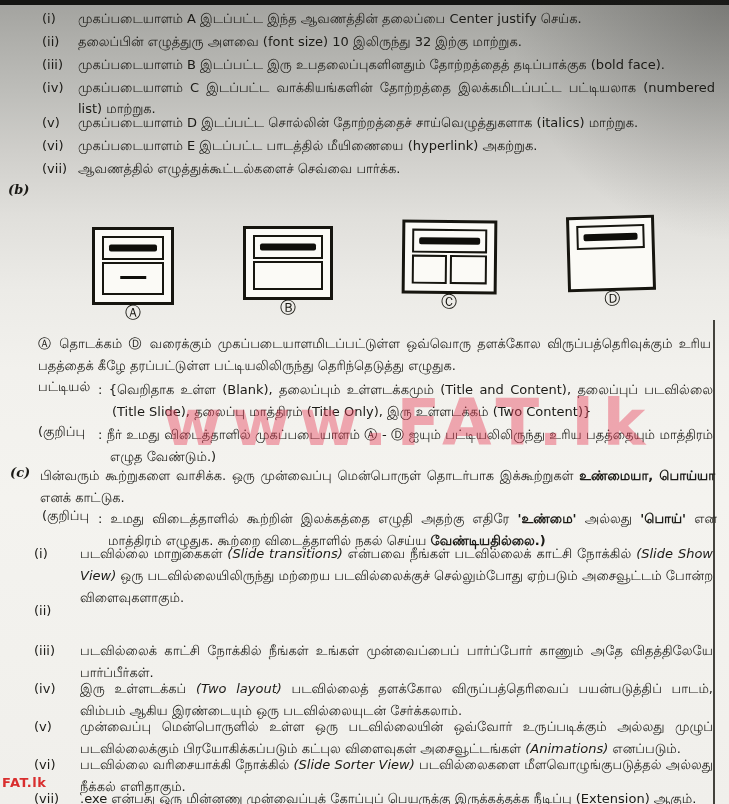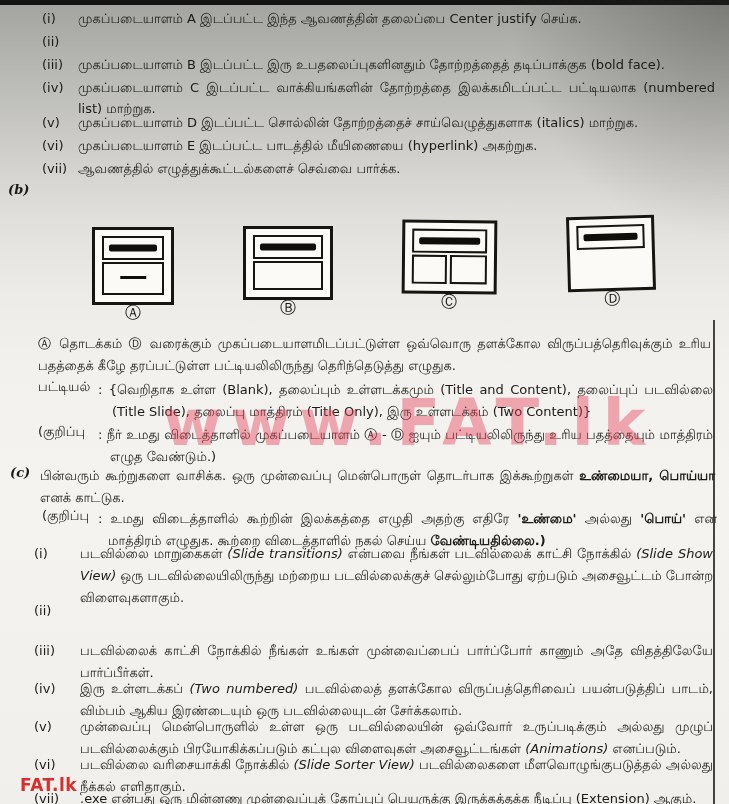--- a/index.html
+++ b/index.html
@@ -13,22 +13,22 @@
   .topbar{position:absolute;top:0;left:0;right:0;height:5px;background:#141412;}
   .corner-shade{position:absolute;top:0;right:0;width:230px;height:250px;pointer-events:none;
     background:radial-gradient(ellipse at top right,rgba(40,40,38,.34),rgba(40,40,38,0) 68%);}
   .edge-line{position:absolute;left:713px;top:320px;width:2px;height:484px;background:#26251f;opacity:.85;}
 
   .watermark{
     position:absolute;left:163px;top:386px;
     font-size:64px;font-weight:bold;letter-spacing:9px;
     color:rgba(230,60,85,.42);white-space:nowrap;z-index:5;pointer-events:none;
   }
-  .footer-brand{position:absolute;left:2px;top:775px;font-size:17px;font-weight:bold;
-    color:#d92e2e;letter-spacing:.5px;z-index:6;margin-left:18px;}
+  .footer-brand{position:absolute;left:2px;top:775px;font-size:13px;font-weight:bold;
+    color:#d92e2e;letter-spacing:.5px;z-index:6;}
 
   .row{position:absolute;left:78px;right:14px;line-height:21px;text-align:justify;}
   .row .num{position:absolute;left:-36px;width:32px;white-space:nowrap;}
   .row.c{left:80px;right:16px;line-height:22px;}
   .row.c .num{left:-46px;width:42px;}
 
   .marker{position:absolute;font-family:"DejaVu Serif",serif;font-style:italic;font-weight:bold;}
   .para{position:absolute;line-height:22px;text-align:justify;}
   .hang-label{position:absolute;font-weight:normal;white-space:nowrap;}
   .bold{font-weight:bold;}
@@ -47,21 +47,21 @@
     font-size:16px;color:#16150f;line-height:16px;}
 </style>
 </head>
 <body>
 
 <div class="page">
   <div class="topbar"></div>
   <div class="corner-shade"></div>
 
   <div class="row" style="top:8px"><span class="num">(i)</span><span class="txt">முகப்படையாளம் A இடப்பட்ட இந்த ஆவணத்தின் தலைப்பை Center justify செய்க.</span></div>
-  <div class="row" style="top:31px"><span class="num">(ii)</span></div>
+  <div class="row" style="top:31px"><span class="num">(ii)</span><span class="txt">தலைப்பின் எழுத்துரு அளவை (font size) 10 இலிருந்து 32 இற்கு மாற்றுக.</span></div>
   <div class="row" style="top:54px"><span class="num">(iii)</span><span class="txt">முகப்படையாளம் B இடப்பட்ட இரு உபதலைப்புகளினதும் தோற்றத்தைத் தடிப்பாக்குக (bold face).</span></div>
   <div class="row" style="top:77px"><span class="num">(iv)</span><span class="txt">முகப்படையாளம் C இடப்பட்ட வாக்கியங்களின் தோற்றத்தை இலக்கமிடப்பட்ட பட்டியலாக (numbered list) மாற்றுக.</span></div>
   <div class="row" style="top:112px"><span class="num">(v)</span><span class="txt">முகப்படையாளம் D இடப்பட்ட சொல்லின் தோற்றத்தைச் சாய்வெழுத்துகளாக (italics) மாற்றுக.</span></div>
   <div class="row" style="top:135px"><span class="num">(vi)</span><span class="txt">முகப்படையாளம் E இடப்பட்ட பாடத்தில் மீயிணையை (hyperlink) அகற்றுக.</span></div>
   <div class="row" style="top:158px"><span class="num">(vii)</span><span class="txt">ஆவணத்தில் எழுத்துக்கூட்டல்களைச் செவ்வை பார்க்க.</span></div>
 
   <span class="marker" style="left:8px;top:182px">(b)</span>
 
   <div class="thumb" style="left:92px;top:227px;width:82px;height:78px">
     <div class="t-title">
@@ -118,21 +118,21 @@
   </div>
   <div class="row c" style="top:600px">
     <span class="num">(ii)</span>
   </div>
   <div class="row c" style="top:640px">
     <span class="num">(iii)</span>
     <span class="txt"><span>படவில்லைக் காட்சி நோக்கில் நீங்கள் உங்கள் முன்வைப்பைப் பார்ப்போர் காணும் அதே விதத்திலேயே பார்ப்பீர்கள்.</span></span>
   </div>
   <div class="row c" style="top:678px">
     <span class="num">(iv)</span>
-    <span class="txt"><span>இரு உள்ளடக்கப் </span><span class="it">(Two numbered)</span><span> படவில்லைத் தளக்கோல விருப்பத்தெரிவைப் பயன்படுத்திப் பாடம், விம்பம் ஆகிய இரண்டையும் ஒரு படவில்லையுடன் சேர்க்கலாம்.</span></span>
+    <span class="txt"><span>இரு உள்ளடக்கப் </span><span class="it">(Two layout)</span><span> படவில்லைத் தளக்கோல விருப்பத்தெரிவைப் பயன்படுத்திப் பாடம், விம்பம் ஆகிய இரண்டையும் ஒரு படவில்லையுடன் சேர்க்கலாம்.</span></span>
   </div>
   <div class="row c" style="top:716px">
     <span class="num">(v)</span>
     <span class="txt"><span>முன்வைப்பு மென்பொருளில் உள்ள ஒரு படவில்லையின் ஒவ்வோர் உருப்படிக்கும் அல்லது முழுப் படவில்லைக்கும் பிரயோகிக்கப்படும் கட்புல விளைவுகள் அசைவூட்டங்கள் </span><span class="it">(Animations)</span><span> எனப்படும்.</span></span>
   </div>
   <div class="row c" style="top:754px">
     <span class="num">(vi)</span>
     <span class="txt"><span>படவில்லை வரிசையாக்கி நோக்கில் </span><span class="it">(Slide Sorter View)</span><span> படவில்லைகளை மீளவொழுங்குபடுத்தல் அல்லது நீக்கல் எளிதாகும்.</span></span>
   </div>
   <div class="row c" style="top:788px">

